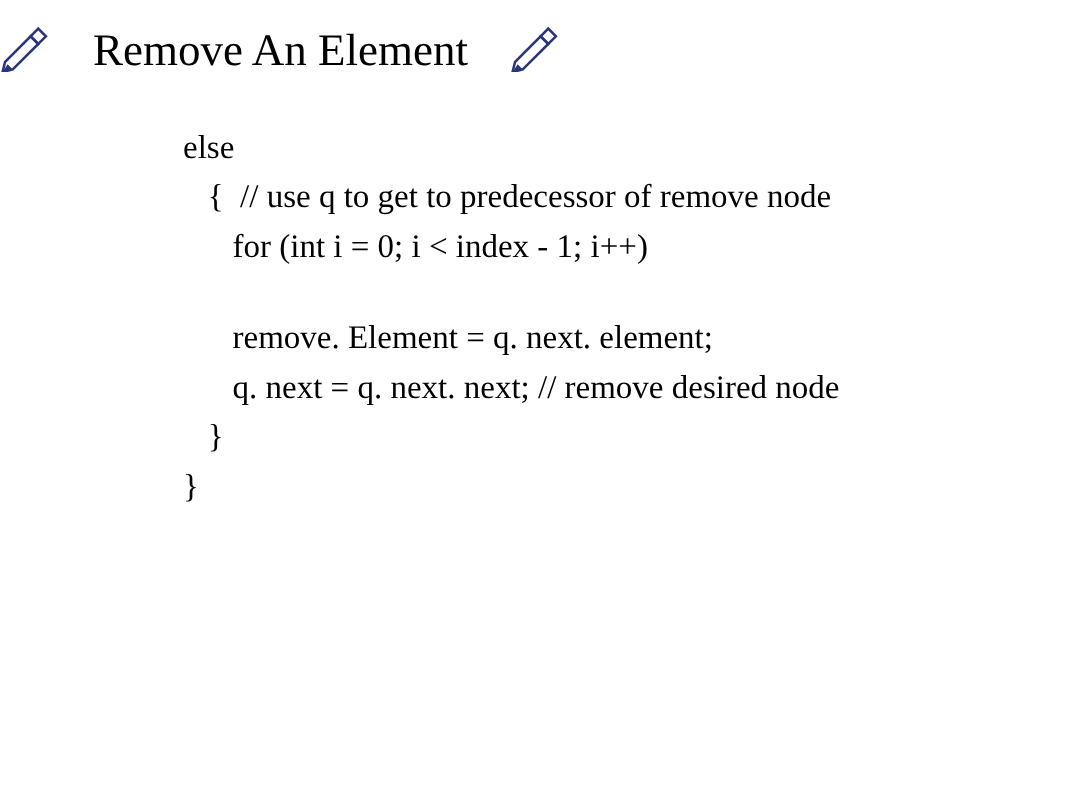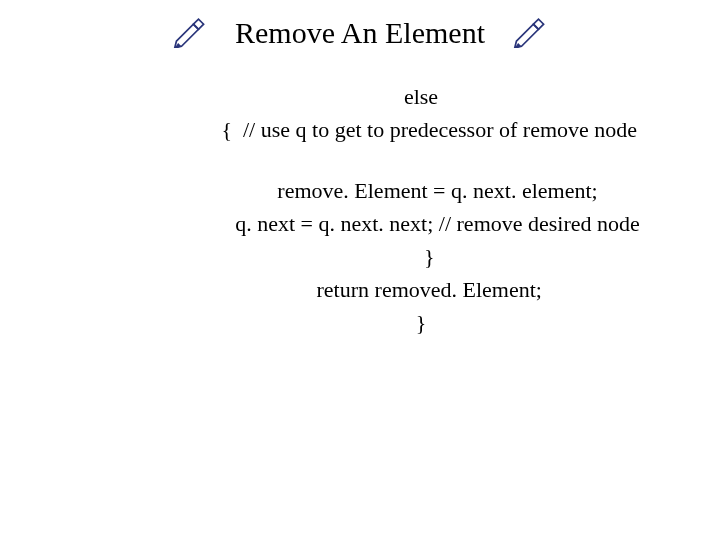--- a/index.html
+++ b/index.html
@@ -8,40 +8,38 @@
     width: 720px;
     height: 540px;
     background: #ffffff;
     font-family: "Times New Roman", Times, serif;
     color: #000000;
     position: relative;
   }
   .title-row {
     display: flex;
     align-items: center;
-    justify-content: center;
     gap: 28px;
     padding-top: 14px;
   }
   .title {
     font-size: 30px;
     font-weight: 400;
   }
   .pen-icon svg {
     width: 34px;
     height: 34px;
   }
   .code-block {
     padding: 28px 0 0 122px;
     font-size: 22px;
     line-height: 1.5;
   }
   .line {
     white-space: pre;
-    text-align: center;
   }
   .gap {
     height: 28px;
   }
 </style>
 </head>
 <body>
 
 <div class="title-row">
   <span class="pen-icon">
@@ -57,19 +55,19 @@
       <path d="M4 32 L24 12 L30 18 L10 38 L2 40 L4 32 Z" fill="none" stroke="#2a357a" stroke-width="2"></path>
       <path d="M24 12 L30 6 L36 12 L30 18 Z" fill="none" stroke="#2a357a" stroke-width="2"></path>
       <path d="M2 40 L10 38 L6 34 Z" fill="#2a357a"></path>
     </svg>
   </span>
 </div>
 
 <div class="code-block">
   <div class="line">else</div>
   <div class="line">   {  // use q to get to predecessor of remove node</div>
+  <div class="line">      for (int i = 0; i &lt; index - 1; i++)</div>
   <div class="gap"></div>
   <div class="line">      remove. Element = q. next. element;</div>
   <div class="line">      q. next = q. next. next; // remove desired node</div>
   <div class="line">   }</div>
-  <div class="line">   return removed. Element;</div>
   <div class="line">}</div>
 </div>
 
 </body></html>

